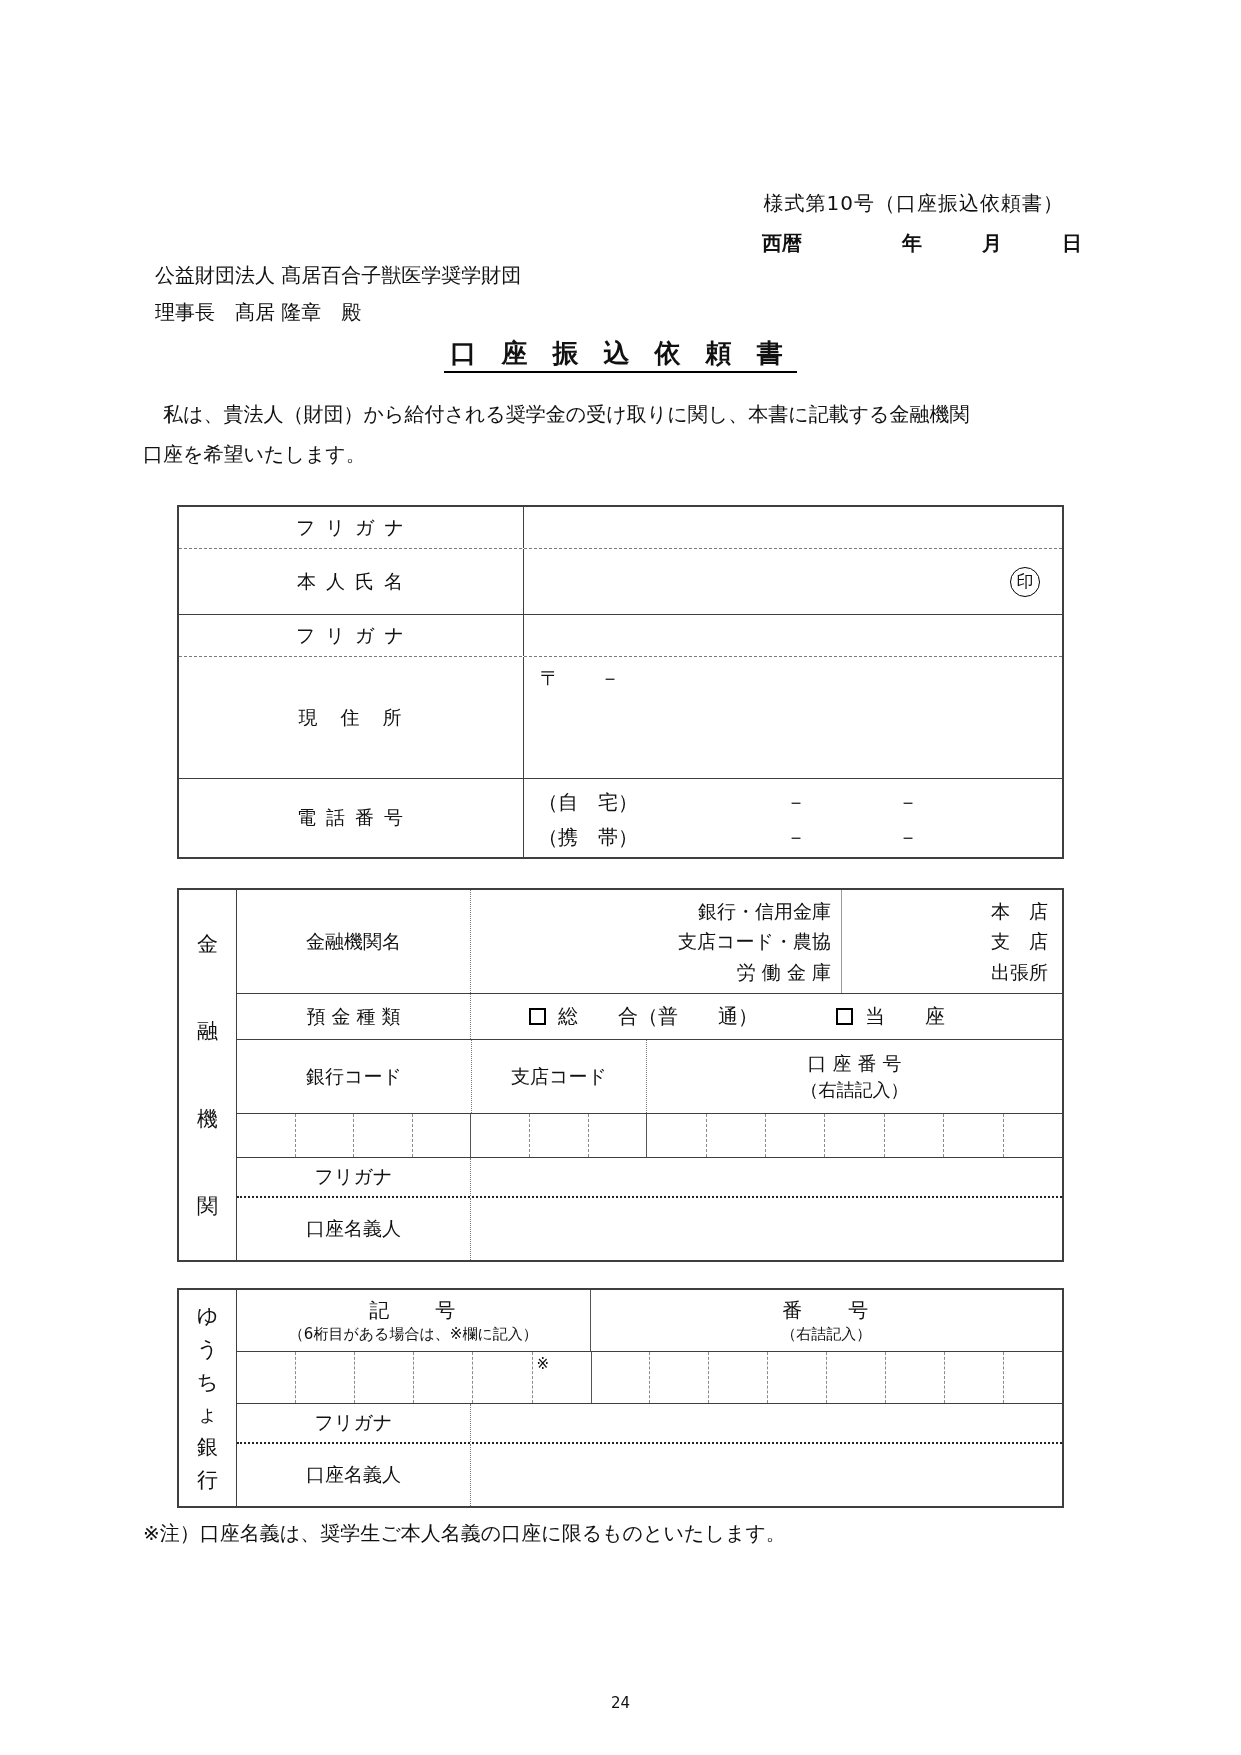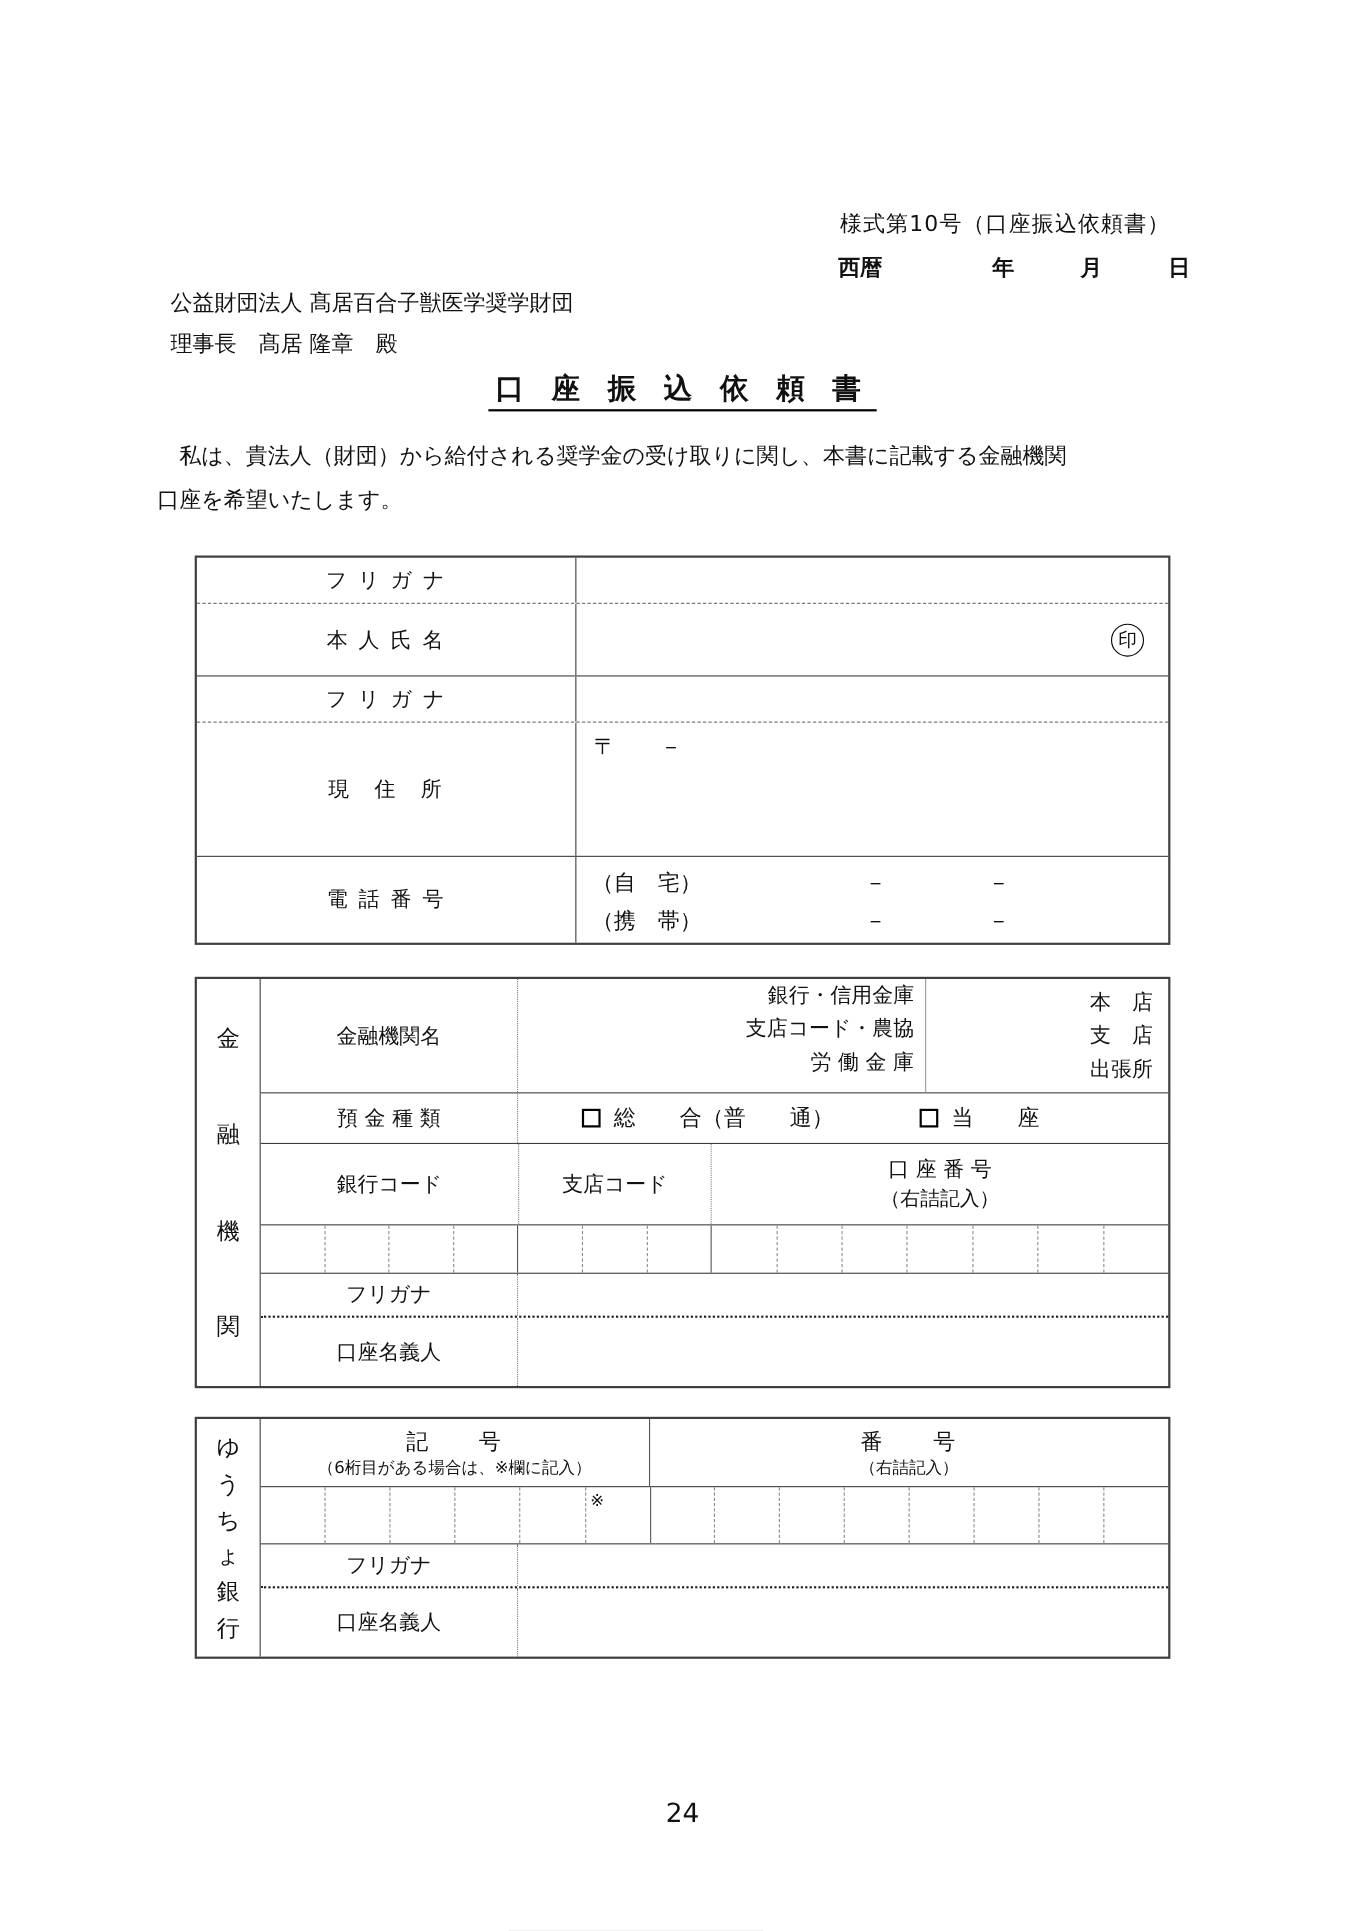--- a/index.html
+++ b/index.html
@@ -65,21 +65,21 @@
 
   
   .t2 { top:888px; }
   .t2-r1 { height:104px; }
   .t2-r2 { height:46px; }
   .t2-r3 { height:74px; }
   .t2-r4 { height:44px; }
   .t2-r5 { height:40px; }
   .t2-r6 { height:62px; }
   .inst-types {
-    flex:1 1 63%; display:flex; flex-direction:column; justify-content:flex-start;
+    flex:1 1 63%; display:flex; flex-direction:column; justify-content:center;
     text-align:right; font-size:19px; line-height:1.6; padding-right:10px;
     border-right:1px solid #9a9a9a;
   }
   .branch-types {
     flex:1 1 37%; display:flex; flex-direction:column; justify-content:center;
     text-align:right; font-size:19px; line-height:1.6; padding-right:14px;
   }
   .deposit-line { display:flex; align-items:center; font-size:20px; padding-left:58px; }
   .deposit-line .opt2 { margin-left:78px; }
   .checkbox {
@@ -117,21 +117,21 @@
   .hdr-main { font-size:20px; letter-spacing:2px; }
   .hdr-sub  { font-size:15px; }
   .g-sym  { flex:0 0 35.7%; }
   .star-cell {
     flex:0 0 7.15%; border-left:1px dashed #8a8a8a; position:relative;
   }
   .star-cell .star { position:absolute; left:4px; top:3px; font-size:15px; }
   .g-num  { flex:1 1 auto; border-left:1px solid #555; }
 
   .note { top:1520px; left:143px; font-size:20px; }
-  .page-number { top:1634px; left:0; right:0; text-align:center; font-size:24px; }
+  .page-number { top:1694px; left:0; right:0; text-align:center; font-size:15px; }
 </style>
 </head>
 <body>
 
 <div class="page">
 
   <div class="abs form-number">様式第10号（口座振込依頼書）</div>
   <div class="abs date-line">西暦　　　　　年　　　月　　　日</div>
   <div class="abs org-line">公益財団法人 髙居百合子獣医学奨学財団</div>
   <div class="abs addressee">理事長　髙居 隆章　殿</div>
@@ -302,15 +302,16 @@
         <div class="lbl dot-r">フリガナ</div>
         <div class="val"></div>
       </div>
       <div class="row t3-r4">
         <div class="lbl dot-r">口座名義人</div>
         <div class="val"></div>
       </div>
     </div>
   </div>
 
+  <div class="abs note">※注）口座名義は、奨学生ご本人名義の口座に限るものといたします。</div>
   <div class="abs page-number">24</div>
 
 </div>
 
 </body></html>

